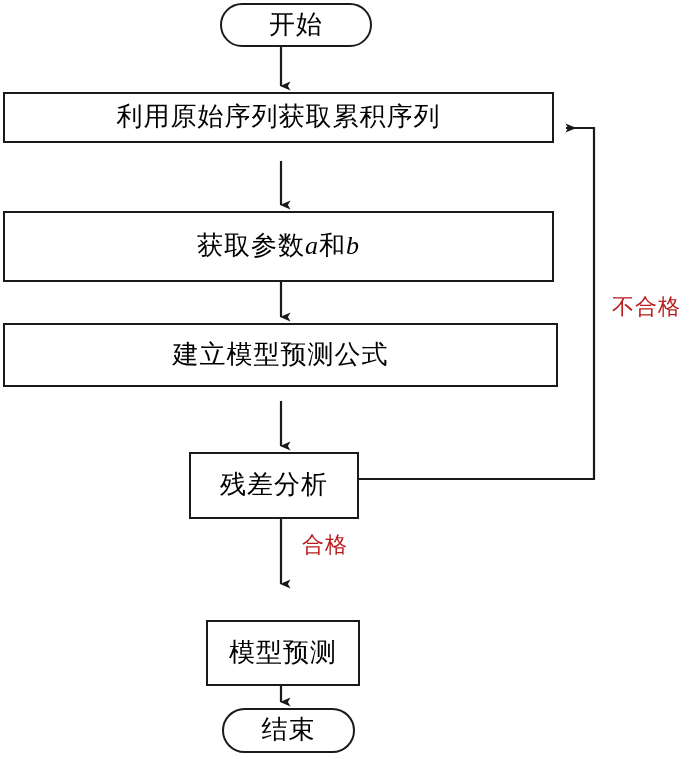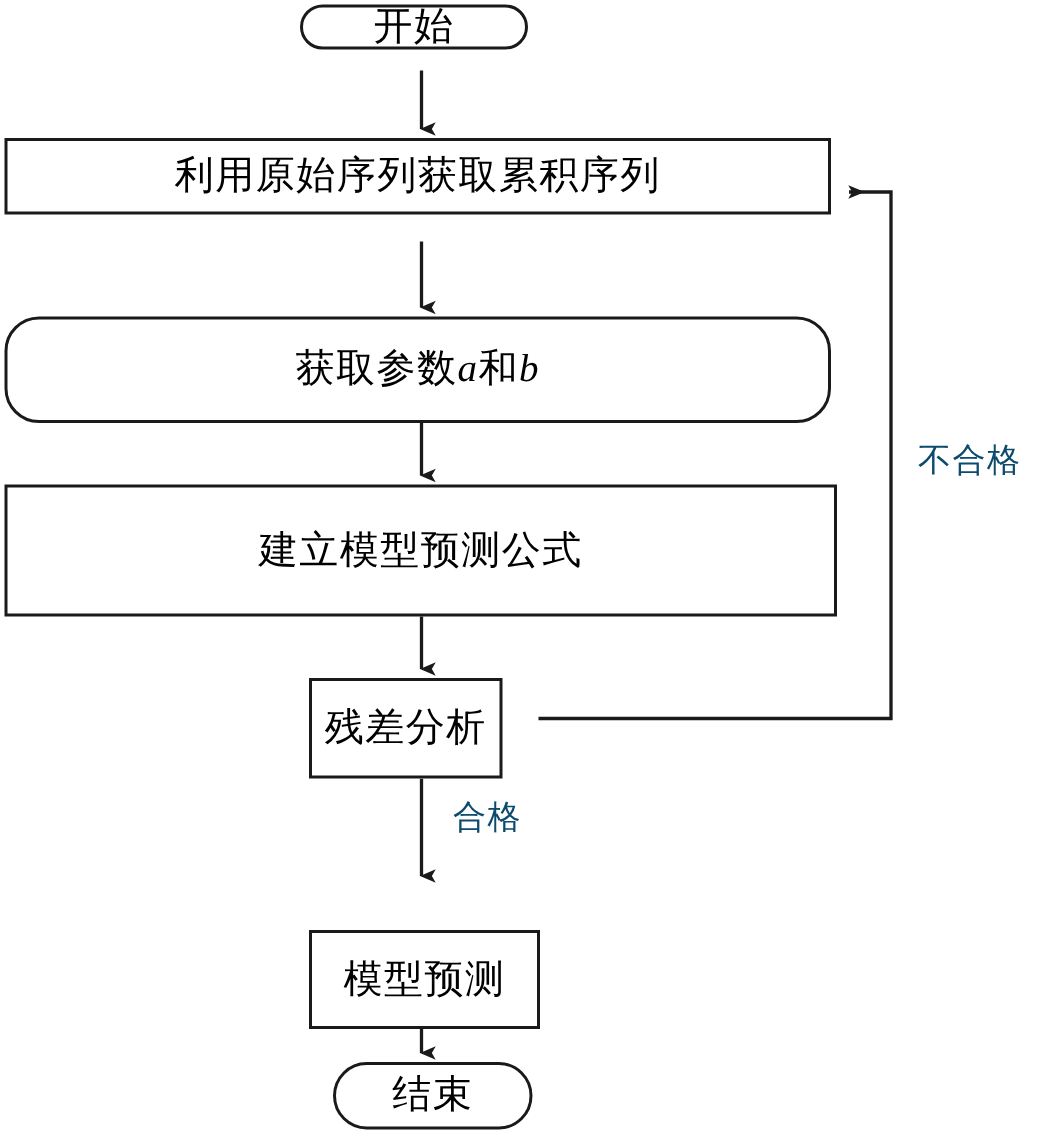--- a/index.html
+++ b/index.html
@@ -49,29 +49,29 @@
   }
   .node-label .ital {
     font-style: italic;
     font-family: "Liberation Serif", "DejaVu Serif", serif;
   }
   .edge-label {
     position: absolute;
     font-size: 22px;
     letter-spacing: 1px;
     white-space: nowrap;
-    color: #0c4a6e;
+    color: #b91c1c;
   }
 
   
-  #node-start     { left: 200px; top: 3px;   width: 152px; height: 30px; }
+  #node-start     { left: 220px; top: 3px;   width: 152px; height: 44px; }
   #node-cumsum    { left: 3px;   top: 92px;  width: 551px; height: 51px; }
-  #node-params    { left: 3px;   top: 211px; width: 551px; height: 71px; border-radius: 23px; }
-  #node-formula   { left: 3px;   top: 323px; width: 555px; height: 88px; }
-  #node-residual  { left: 206px; top: 452px; width: 129px; height: 67px; }
+  #node-params    { left: 3px;   top: 211px; width: 551px; height: 71px; }
+  #node-formula   { left: 3px;   top: 323px; width: 555px; height: 64px; }
+  #node-residual  { left: 189px; top: 452px; width: 170px; height: 67px; }
   #node-predict   { left: 206px; top: 620px; width: 154px; height: 66px; }
   #node-end       { left: 222px; top: 708px; width: 133px; height: 45px; justify-content: center; }
 
   
   #label-fail { left: 612px; top: 292px; }
   #label-pass { left: 302px; top: 530px; }
 </style>
 </head>
 <body>
 

